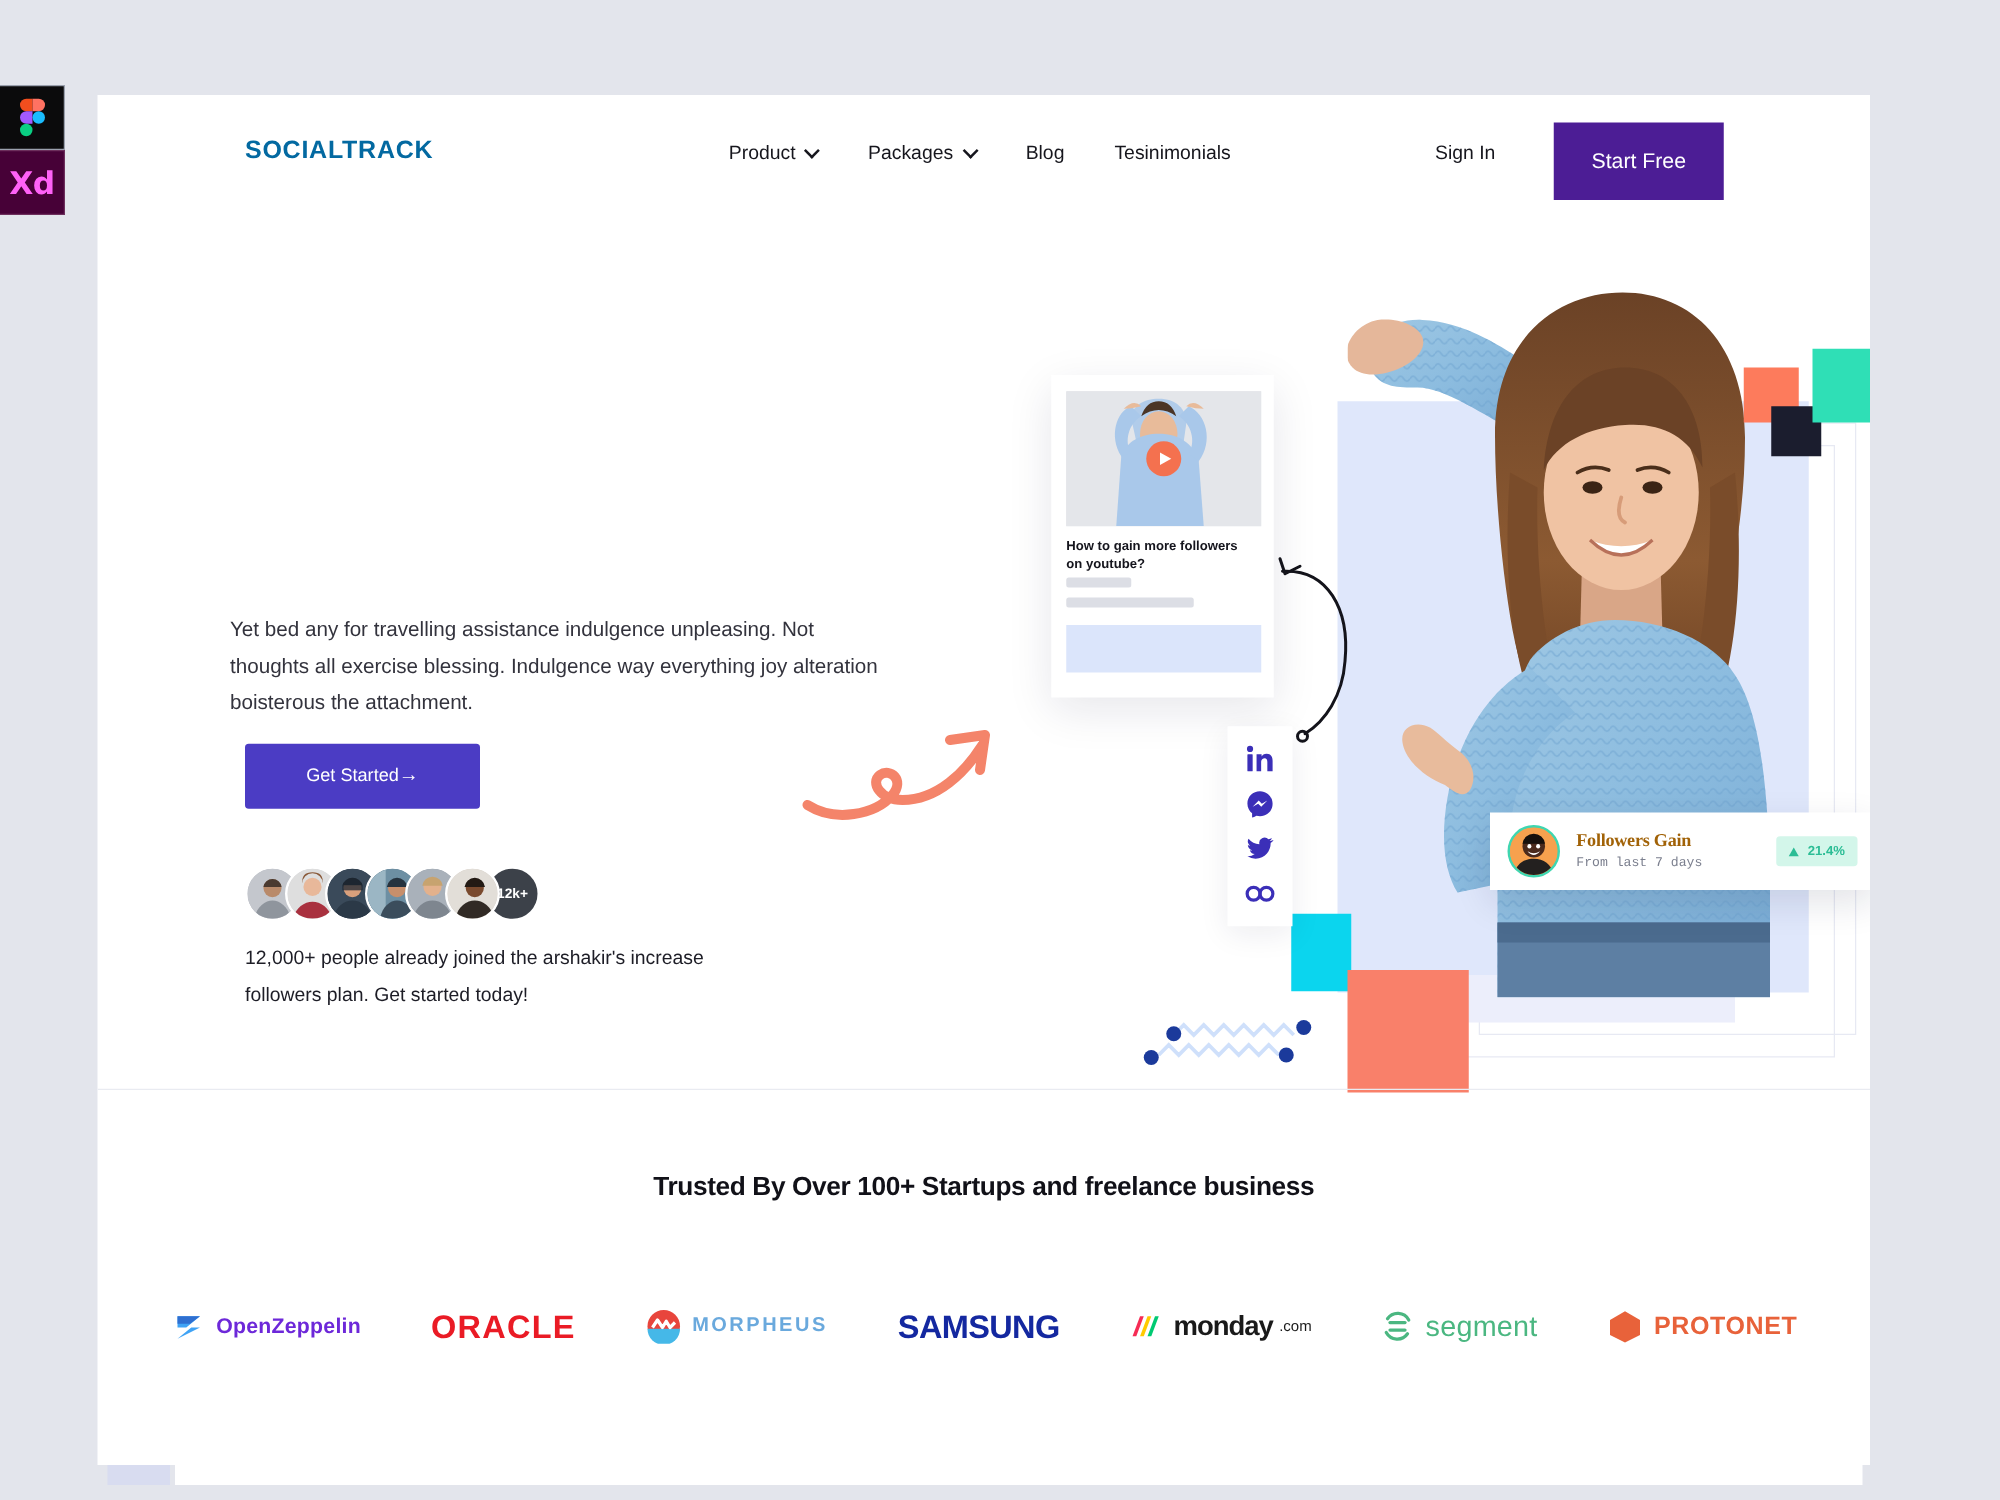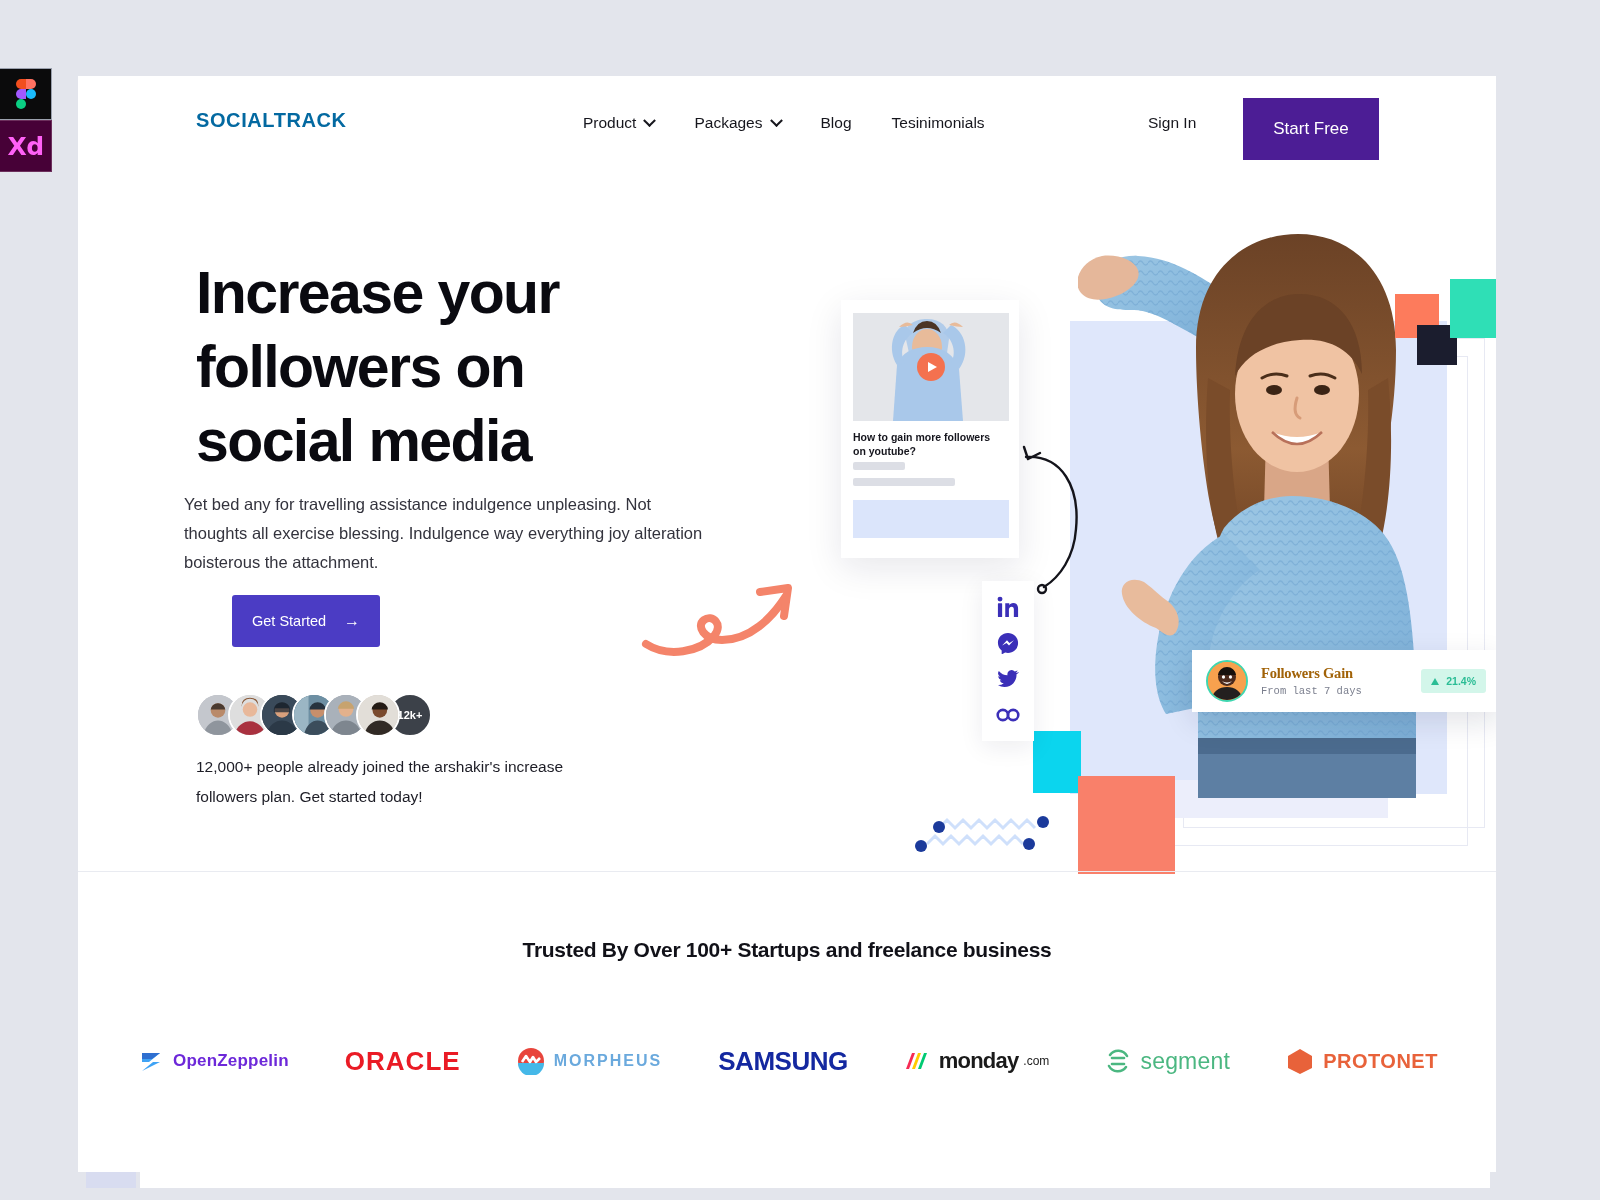--- a/index.html
+++ b/index.html
@@ -80,24 +80,24 @@
     position: absolute; left: 118px; top: 180px; width: 470px;
     font-size: 59px; line-height: 74px; font-weight: bold;
     letter-spacing: -1.6px; color: #0a0a10;
   }
   .hero-sub {
     position: absolute; left: 106px; top: 414px; width: 520px;
     font-size: 16.5px; line-height: 29px; color: #33333d;
   }
   .btn-getstarted {
     position: absolute; left: 118px; top: 519px;
-    width: 148px; height: 52px; background: #4b3cc4; color: #fff;
+    width: 188px; height: 52px; background: #4b3cc4; color: #fff;
     border: none; border-radius: 3px; cursor: pointer;
-    display: flex; align-items: center; justify-content: space-between;
-    padding: 0 20px; font-size: 14.5px; font-family: "Liberation Sans", sans-serif; margin-left: 36px;
+    display: flex; align-items: center; justify-content: center;
+    padding: 0 20px; font-size: 14.5px; font-family: "Liberation Sans", sans-serif;
   }
   .arrow-r { font-size: 16px; line-height: 1; }
 
   .avatars { position: absolute; left: 118px; top: 617px; display: flex; }
   .av {
     width: 44px; height: 44px; border-radius: 50%;
     border: 2.5px solid #ffffff; margin-left: -12px;
     background-size: cover; position: relative; overflow: hidden;
   }
   .av:first-child { margin-left: 0; }
@@ -271,21 +271,20 @@
         </div>
         <div class="nav-link">
           <span>Tesinimonials</span>
         </div>
       </div>
 
       <div class="signin">Sign In</div>
       <button class="btn-startfree">Start Free</button>
     </div>
 
-    <h1 class="hero-title">Increase your followers on social media</h1>
     <p class="hero-sub">Yet bed any for travelling assistance indulgence unpleasing. Not thoughts all exercise blessing. Indulgence way everything joy alteration boisterous the attachment.</p>
 
     <button class="btn-getstarted">
       <span>Get Started</span>
       <span class="arrow-r">→</span>
     </button>
 
     <div class="avatars">
       <div class="av" style="background:#b9bcc4">
         <svg class="face" viewBox="0 0 44 44">

